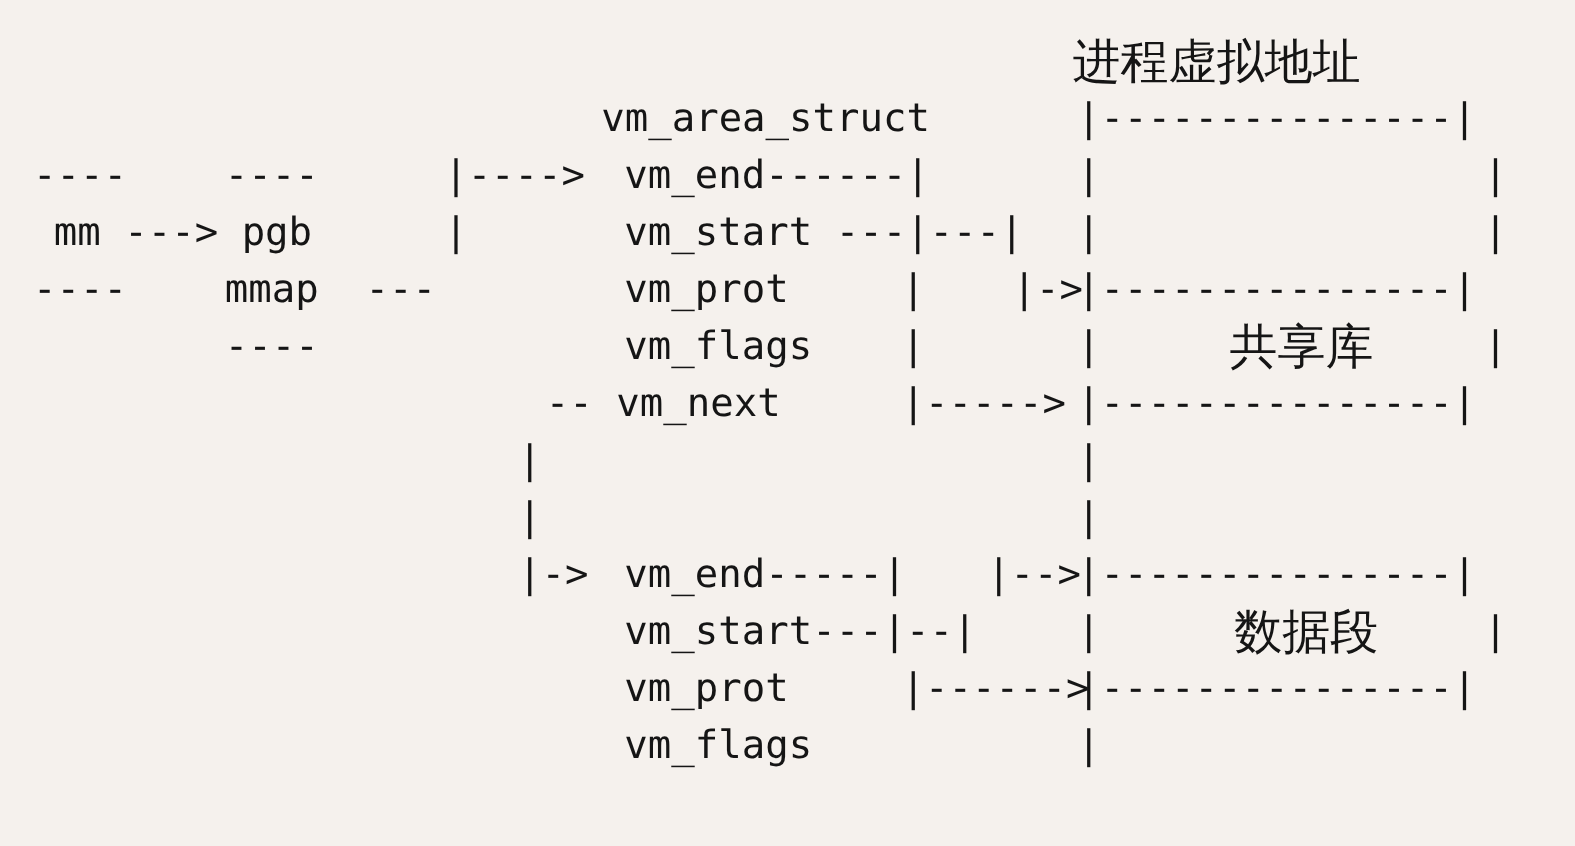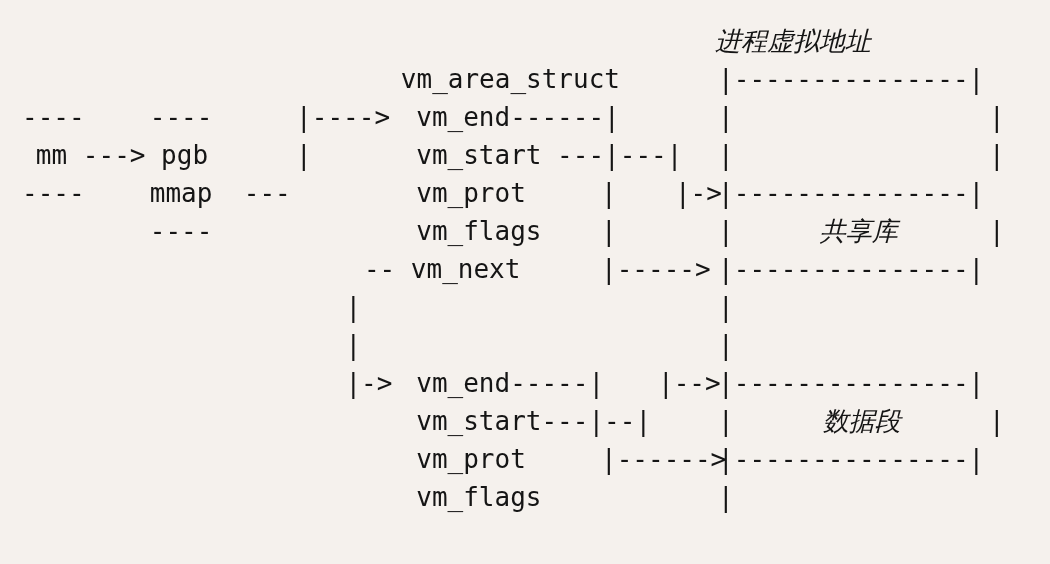--- a/index.html
+++ b/index.html
@@ -33,22 +33,21 @@
     font-weight: 400;
     -webkit-font-smoothing: antialiased;
   }
   .ascii-line {
     display: block;
     height: 38px;
     white-space: pre;
   }
   .cjk {
     font-family: "DejaVu Sans", "Liberation Sans", sans-serif;
-    font-size: 26px;
-    font-style: italic;
+    font-size: 32px;
   }
 </style>
 </head>
 <body>
 
 <div id="diagram">
   <div class="ascii-canvas" id="ascii-canvas"><div class="ascii-line" style="position: relative; height: 38px;"><span class="cjk" style="position: absolute; left: 693px; top: 0px; white-space: pre;">进程虚拟地址</span></div><div class="ascii-line" style="position: relative; height: 38px;"><span style="position: absolute; left: 378.84px; top: 0px; white-space: pre;">vm_area_struct</span><span style="position: absolute; left: 696.08px; top: 0px; white-space: pre;">|---------------|</span></div><div class="ascii-line" style="position: relative; height: 38px;"><span style="position: absolute; left: 0px; top: 0px; white-space: pre;">----</span><span style="position: absolute; left: 127.82px; top: 0px; white-space: pre;">----</span><span style="position: absolute; left: 274.12px; top: 0px; white-space: pre;">|----&gt;</span><span style="position: absolute; left: 394.24px; top: 0px; white-space: pre;">vm_end------|</span><span style="position: absolute; left: 696.08px; top: 0px; white-space: pre;">|</span><span style="position: absolute; left: 967.12px; top: 0px; white-space: pre;">|</span></div><div class="ascii-line" style="position: relative; height: 38px;"><span style="position: absolute; left: 13.86px; top: 0px; white-space: pre;">mm ---&gt; pgb</span><span style="position: absolute; left: 274.12px; top: 0px; white-space: pre;">|</span><span style="position: absolute; left: 394.24px; top: 0px; white-space: pre;">vm_start ---|---|</span><span style="position: absolute; left: 696.08px; top: 0px; white-space: pre;">|</span><span style="position: absolute; left: 967.12px; top: 0px; white-space: pre;">|</span></div><div class="ascii-line" style="position: relative; height: 38px;"><span style="position: absolute; left: 0px; top: 0px; white-space: pre;">----</span><span style="position: absolute; left: 127.82px; top: 0px; white-space: pre;">mmap  ---</span><span style="position: absolute; left: 394.24px; top: 0px; white-space: pre;">vm_prot</span><span style="position: absolute; left: 579.04px; top: 0px; white-space: pre;">|</span><span style="position: absolute; left: 652.96px; top: 0px; white-space: pre;">|-&gt;</span><span style="position: absolute; left: 696.08px; top: 0px; white-space: pre;">|---------------|</span></div><div class="ascii-line" style="position: relative; height: 38px;"><span style="position: absolute; left: 127.82px; top: 0px; white-space: pre;">----</span><span style="position: absolute; left: 394.24px; top: 0px; white-space: pre;">vm_flags</span><span style="position: absolute; left: 579.04px; top: 0px; white-space: pre;">|</span><span style="position: absolute; left: 696.08px; top: 0px; white-space: pre;">|</span><span class="cjk" style="position: absolute; left: 797.72px; top: 0px; white-space: pre;">共享库</span><span style="position: absolute; left: 967.12px; top: 0px; white-space: pre;">|</span></div><div class="ascii-line" style="position: relative; height: 38px;"><span style="position: absolute; left: 341.88px; top: 0px; white-space: pre;">-- vm_next</span><span style="position: absolute; left: 579.04px; top: 0px; white-space: pre;">|-----&gt;</span><span style="position: absolute; left: 696.08px; top: 0px; white-space: pre;">|---------------|</span></div><div class="ascii-line" style="position: relative; height: 38px;"><span style="position: absolute; left: 323.4px; top: 0px; white-space: pre;">|</span><span style="position: absolute; left: 696.08px; top: 0px; white-space: pre;">|</span></div><div class="ascii-line" style="position: relative; height: 38px;"><span style="position: absolute; left: 323.4px; top: 0px; white-space: pre;">|</span><span style="position: absolute; left: 696.08px; top: 0px; white-space: pre;">|</span></div><div class="ascii-line" style="position: relative; height: 38px;"><span style="position: absolute; left: 323.4px; top: 0px; white-space: pre;">|-&gt;</span><span style="position: absolute; left: 394.24px; top: 0px; white-space: pre;">vm_end-----|</span><span style="position: absolute; left: 636.02px; top: 0px; white-space: pre;">|--&gt;</span><span style="position: absolute; left: 696.08px; top: 0px; white-space: pre;">|---------------|</span></div><div class="ascii-line" style="position: relative; height: 38px;"><span style="position: absolute; left: 394.24px; top: 0px; white-space: pre;">vm_start---|--|</span><span style="position: absolute; left: 696.08px; top: 0px; white-space: pre;">|</span><span class="cjk" style="position: absolute; left: 800.8px; top: 0px; white-space: pre;">数据段</span><span style="position: absolute; left: 967.12px; top: 0px; white-space: pre;">|</span></div><div class="ascii-line" style="position: relative; height: 38px;"><span style="position: absolute; left: 394.24px; top: 0px; white-space: pre;">vm_prot</span><span style="position: absolute; left: 579.04px; top: 0px; white-space: pre;">|------&gt;</span><span style="position: absolute; left: 696.08px; top: 0px; white-space: pre;">|---------------|</span></div><div class="ascii-line" style="position: relative; height: 38px;"><span style="position: absolute; left: 394.24px; top: 0px; white-space: pre;">vm_flags</span><span style="position: absolute; left: 696.08px; top: 0px; white-space: pre;">|</span></div></div>
 </div>
 
 </body></html>

